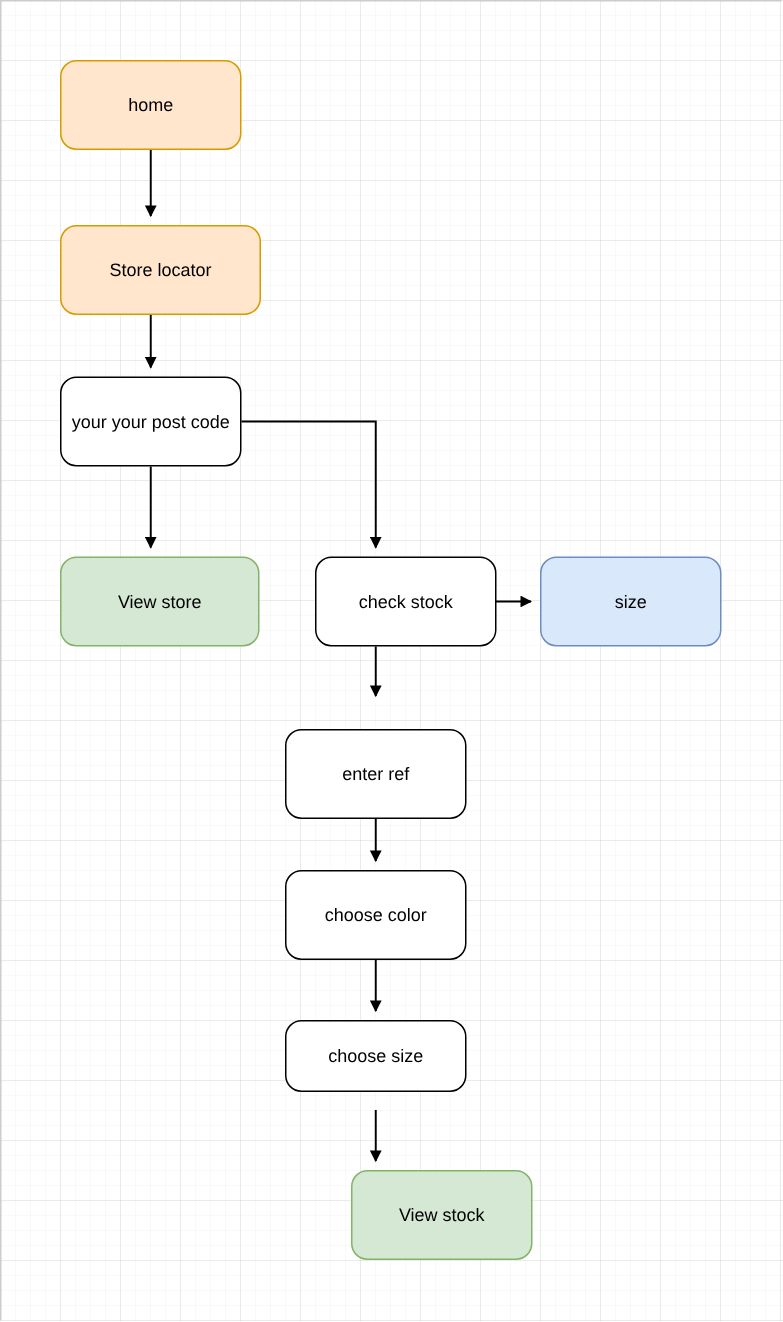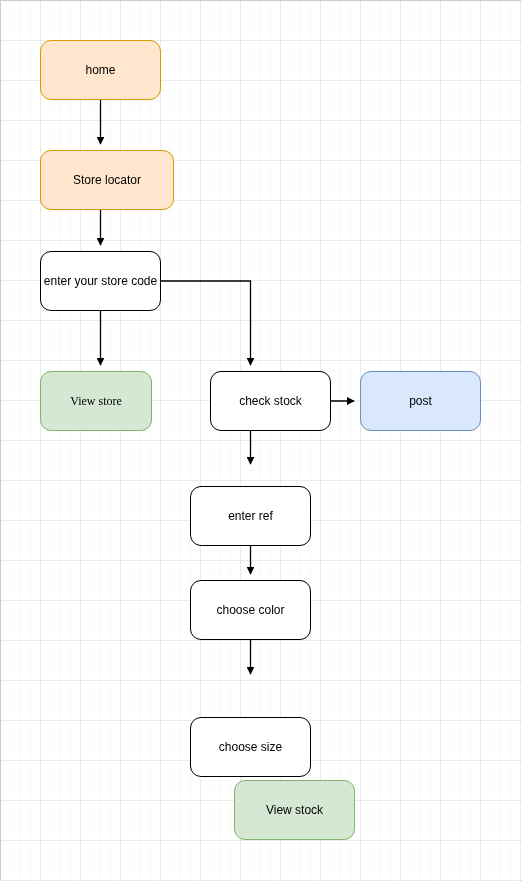--- a/index.html
+++ b/index.html
@@ -94,44 +94,44 @@
 
   <div class="node orange" style="left: 40px; top: 40px; width: 121px; height: 60px;">
     <span>home</span>
   </div>
 
   <div class="node orange" style="left: 40px; top: 150px; width: 134px; height: 60px;">
     <span>Store locator</span>
   </div>
 
   <div class="node white" style="left: 40px; top: 251px; width: 121px; height: 60px;">
-    <span>enter your store code</span>
+    <span>your your post code</span>
   </div>
 
-  <div class="node green" style="left: 40px; top: 371px; width: 112px; height: 60px; font-family: Liberation Serif, serif;">
+  <div class="node green" style="left: 40px; top: 371px; width: 133px; height: 60px;">
     <span>View store</span>
   </div>
 
   <div class="node white" style="left: 190px; top: 371px; width: 121px; height: 60px; margin-left: 20px;">
     <span>check stock</span>
   </div>
 
   <div class="node blue" style="left: 360px; top: 371px; width: 121px; height: 60px;">
-    <span>post</span>
+    <span>size</span>
   </div>
 
   <div class="node white" style="left: 190px; top: 486px; width: 121px; height: 60px;">
     <span>enter ref</span>
   </div>
 
   <div class="node white" style="left: 190px; top: 580px; width: 121px; height: 60px;">
     <span>choose color</span>
   </div>
 
-  <div class="node white" style="left: 190px; top: 680px; width: 121px; height: 60px; margin-top: 37px;">
+  <div class="node white" style="left: 190px; top: 680px; width: 121px; height: 48px;">
     <span>choose size</span>
   </div>
 
   <div class="node green" style="left: 190px; top: 780px; width: 121px; height: 60px; margin-left: 44px;">
     <span>View stock</span>
   </div>
 
 </div>
 
 </body></html>

